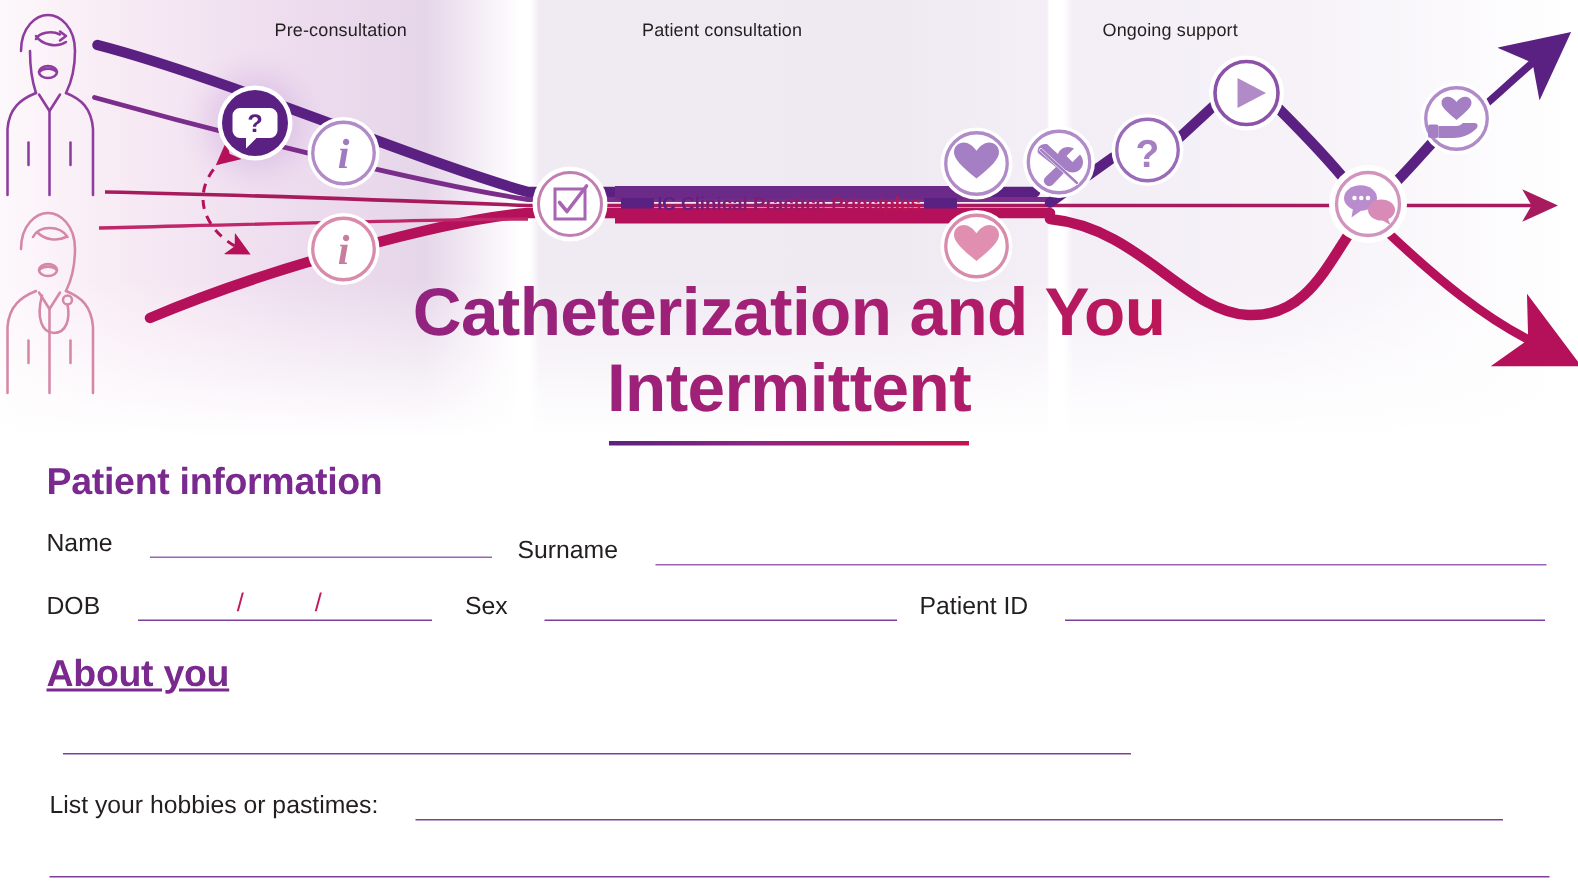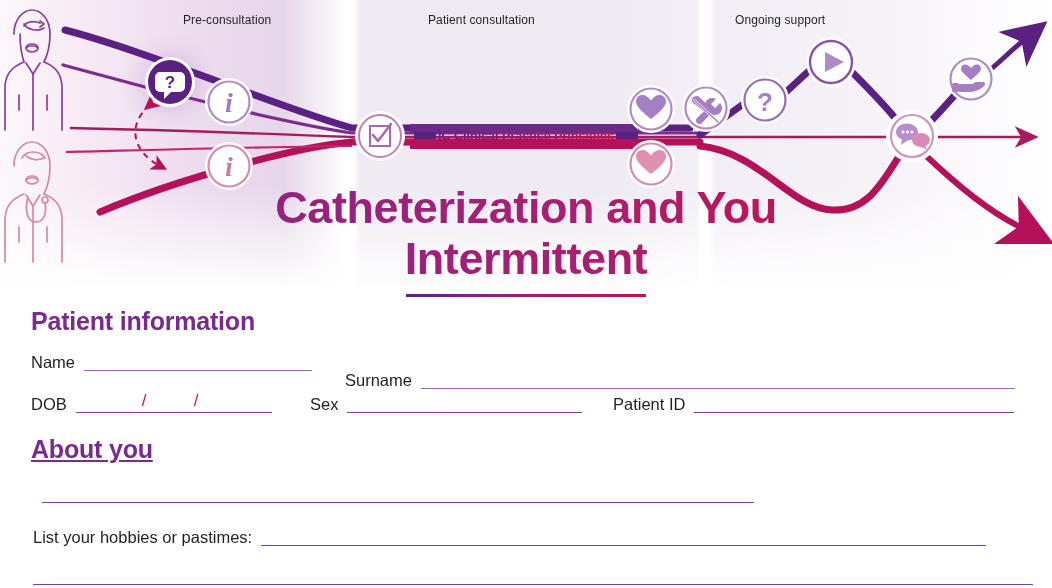--- a/index.html
+++ b/index.html
@@ -98,21 +98,21 @@
     left: 31px;
     font-size: 25px;
     font-weight: bold;
     color: #7a2a8e;
     letter-spacing: -.2px;
     font-family: "Liberation Sans", sans-serif;
   }
   #head-patient { top: 7px; }
   #head-about  { top: 135px; text-decoration: underline; }
 
-  .frow { position: absolute; display: flex; align-items: center; }
+  .frow { position: absolute; display: flex; align-items: flex-end; gap: 16px; }
   .flabel {
     font-size: 16.5px;
     color: #231f20;
     white-space: nowrap;
     font-family: "Liberation Sans", sans-serif;
   }
   .fline {
     height: 17px;
     border-bottom: 1.6px solid #9b64b4;
     margin-left: 9px;
@@ -122,21 +122,21 @@
   .slash {
     position: absolute;
     bottom: 1px;
     font-size: 17px;
     color: #c4185c;
     font-family: "Liberation Sans", sans-serif;
   }
 
   
   #row-name   { left: 31px;  top: 53px; }
-  #row-surname{ left: 345px; top: 71px; }
+  #row-surname{ left: 345px; top: 58px; }
   #row-dob    { left: 31px;  top: 95px; }
   #row-sex    { left: 310px; top: 95px; }
   #row-pid    { left: 613px; top: 95px; }
   #row-occ    { left: 33px;  top: 186px; }
   #row-hob    { left: 33px;  top: 228px; }
   #row-blank  { left: 33px;  top: 268px; }
 
   #w-name { width: 228px; }
   #w-surname { width: 594px; }
   #w-dob { width: 196px; }

